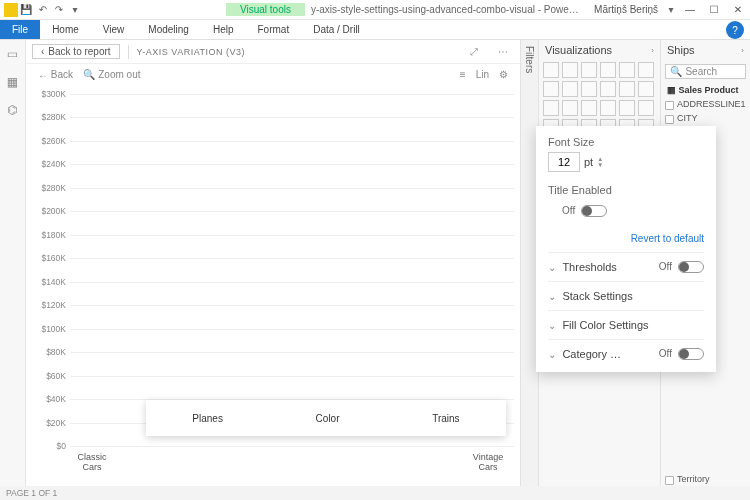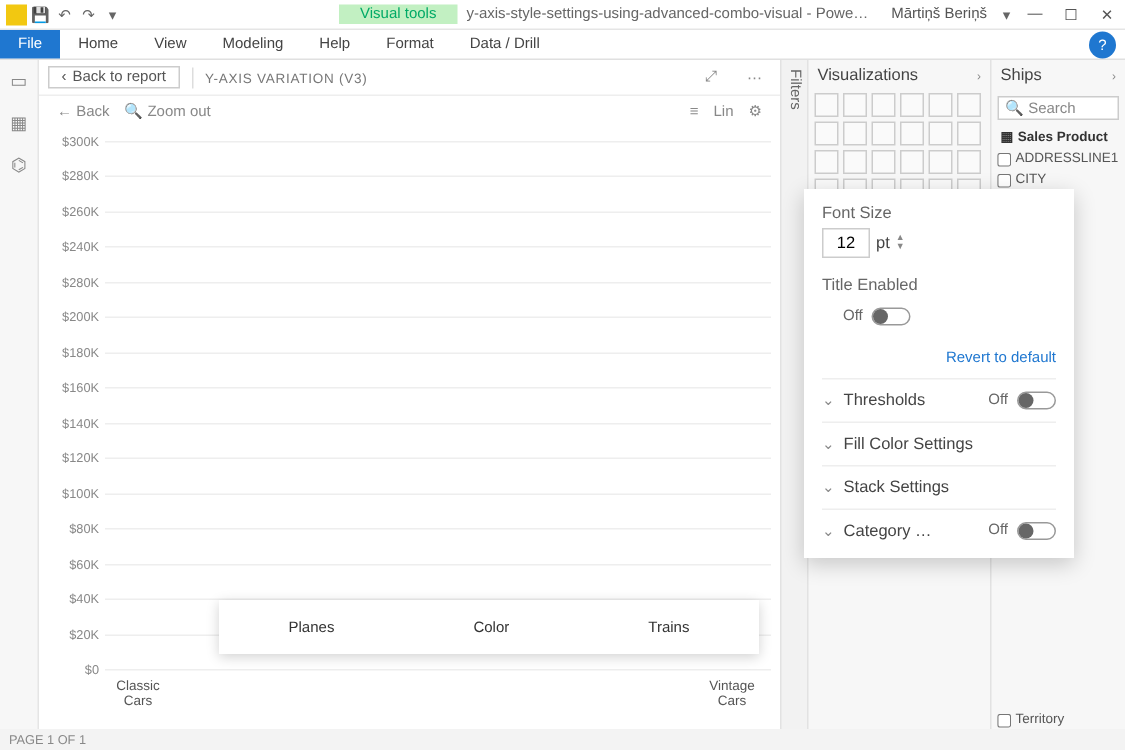--- a/index.html
+++ b/index.html
@@ -375,24 +375,24 @@
   <div class="sect">
     <span><span class="chev">⌄</span><span>Thresholds</span></span>
     <span class="toggle">
         <span>Off</span>
         <span class="track">
           <span class="knob"></span>
         </span>
       </span>
   </div>
   <div class="sect">
+    <span><span class="chev">⌄</span><span>Stack Settings</span></span>
+  </div>
+  <div class="sect">
     <span><span class="chev">⌄</span><span>Fill Color Settings</span></span>
-  </div>
-  <div class="sect">
-    <span><span class="chev">⌄</span><span>Stack Settings</span></span>
   </div>
   <div class="sect">
     <span><span class="chev">⌄</span><span>Category …</span></span>
     <span class="toggle">
         <span>Off</span>
         <span class="track">
           <span class="knob"></span>
         </span>
       </span>
   </div>

